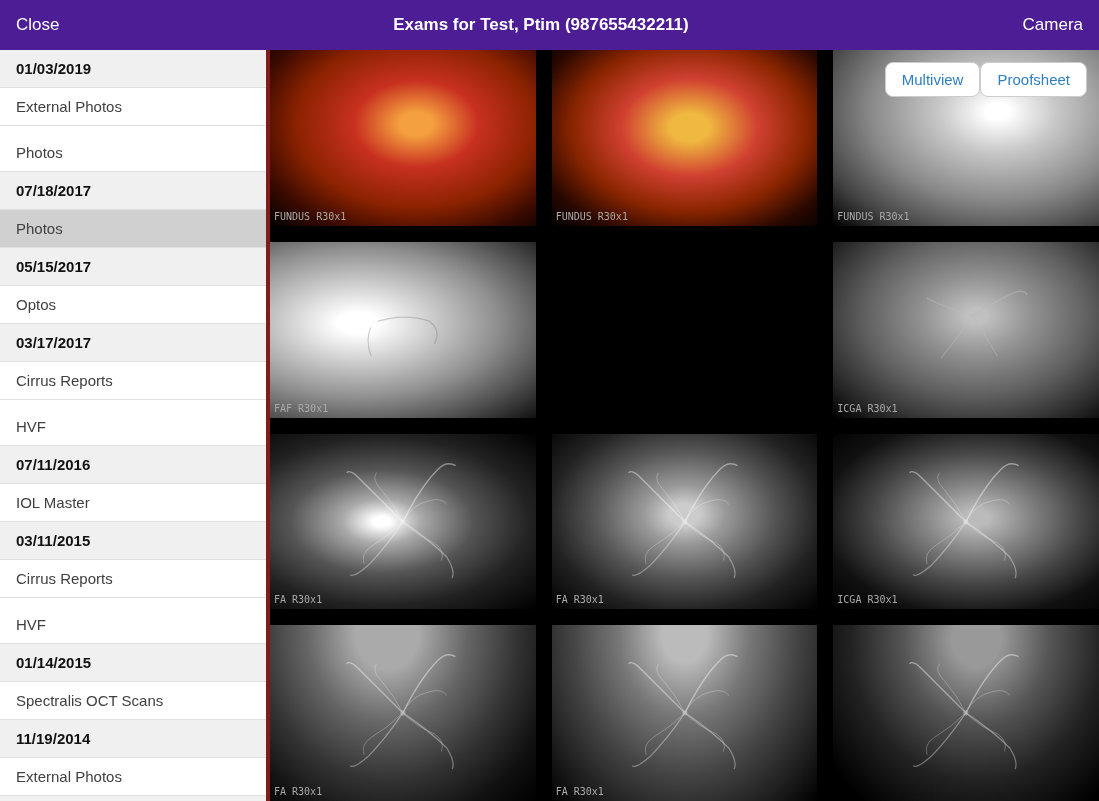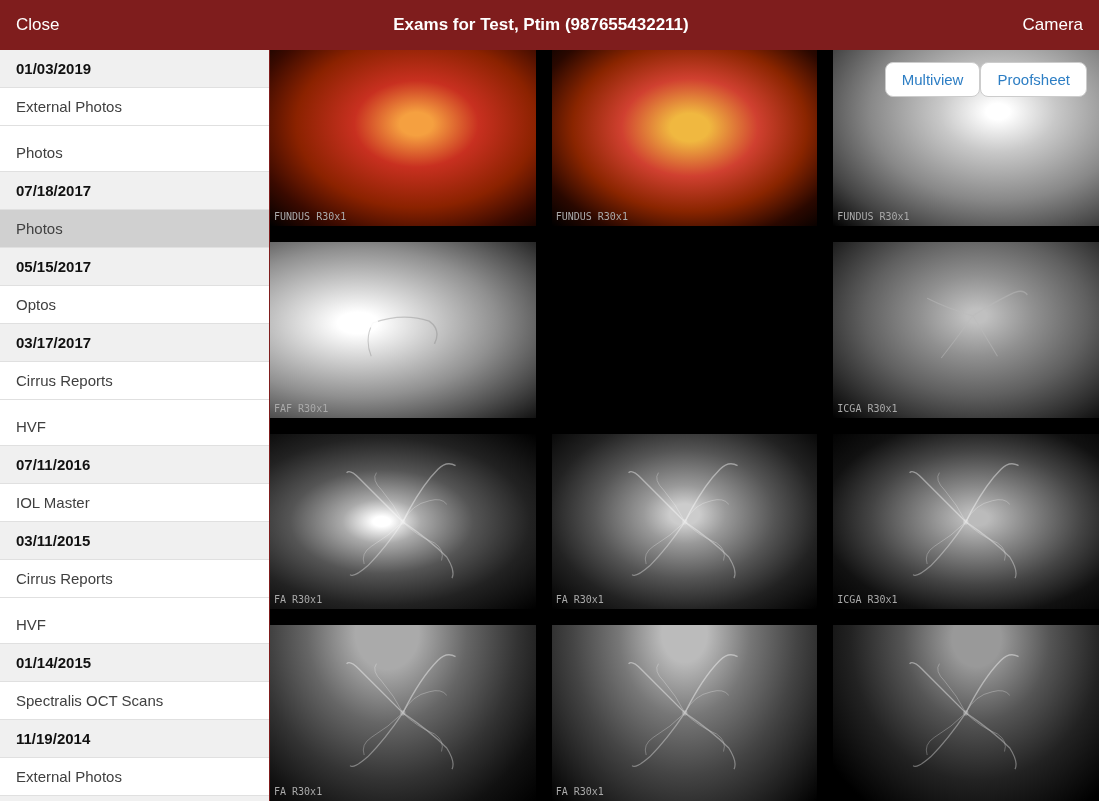--- a/index.html
+++ b/index.html
@@ -1,20 +1,20 @@
 <!DOCTYPE html>
 <html><head>
   <meta charset="utf-8">
   <style>
     * { margin: 0; padding: 0; box-sizing: border-box; }
     body { font-family: -apple-system, BlinkMacSystemFont, 'Helvetica Neue', Arial, sans-serif; width: 1099px; height: 801px; overflow: hidden; display: flex; flex-direction: column; }
 
     
     #header {
-      background-color: #7f1d1d;
+      background-color: #4c1d95;
       color: white;
       display: flex;
       align-items: center;
       justify-content: space-between;
       padding: 0 16px;
       height: 50px;
       flex-shrink: 0;
     }
     #header .close-btn {
       font-size: 17px;
@@ -40,21 +40,21 @@
       flex: 1;
       overflow: hidden;
     }
 
     
     #sidebar {
       width: 270px;
       flex-shrink: 0;
       background: #fff;
       overflow-y: auto;
-      border-right: 1px solid #7f1d1d;
+      border-right: 4px solid #7f1d1d;
     }
     .sidebar-item {
       padding: 10px 16px;
       border-bottom: 1px solid #e0e0e0;
       cursor: pointer;
     }
     .sidebar-item.date {
       background-color: #f0f0f0;
       font-weight: 700;
       font-size: 15px;

